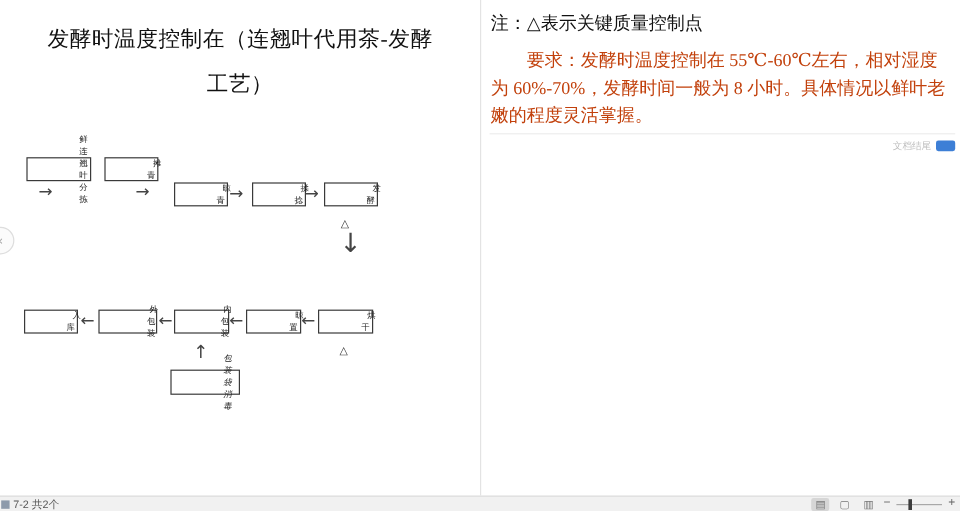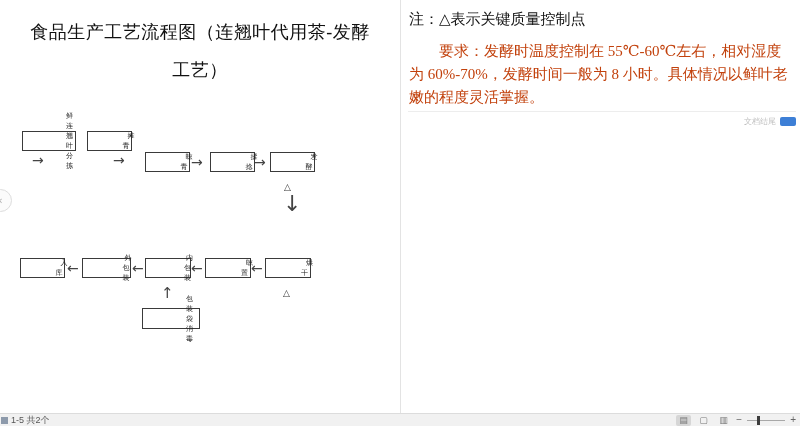--- a/index.html
+++ b/index.html
@@ -27,21 +27,21 @@
   #b-fresh   { left:22px;  top:131px; width:54px; height:20px; }
   #b-spread  { left:87px;  top:131px; width:44px; height:20px; }
   #b-air     { left:145px; top:152px; width:45px; height:20px; }
   #b-roll    { left:210px; top:152px; width:45px; height:20px; }
   #b-ferm    { left:270px; top:152px; width:42px; height:20px; }
   #b-store   { left:20px;  top:258px; width:26px; height:20px; }
   #b-outer   { left:82px;  top:258px; width:49px; height:20px; }
   #b-inner   { left:145px; top:258px; width:46px; height:20px; }
   #b-cool    { left:205px; top:258px; width:46px; height:20px; }
   #b-dry     { left:265px; top:258px; width:46px; height:20px; }
-  #b-disinf  { left:142px; top:308px; width:58px; height:21px; }
+  #b-disinf  { left:142px; top:308px; width:58px; height:21px;font-style:italic; }
 
   #ar-1 { left:32px;  top:153px; }
   #ar-2 { left:113px; top:153px; }
   #ar-3 { left:191px; top:155px; }
   #ar-4 { left:254px; top:155px; }
   #al-1 { left:67px;  top:261px; }
   #al-2 { left:132px; top:261px; }
   #al-3 { left:191px; top:261px; }
   #al-4 { left:251px; top:261px; }
   #tri-ferm { left:284px; top:182px; }
@@ -84,21 +84,21 @@
   #zoom-slider { position:relative; width:38px; height:11px; }
   #zoom-track { position:absolute; left:0; top:5px; width:38px; height:1px; background:#a8a8a8; }
   #zoom-knob  { position:absolute; left:10px; top:1px; width:3px; height:9px; background:#3c3c3c; }
 </style>
 </head>
 <body>
 
 <div id="app">
 
   <div id="page1">
-    <div class="doc-title" id="title-l1">食品生产工艺流程图（连翘叶代用茶-发酵</div>
+    <div class="doc-title" id="title-l1">发酵时温度控制在（连翘叶代用茶-发酵</div>
     <div class="doc-title" id="title-l2">工艺）</div>
 
     <div class="flow-box" id="b-fresh">鲜连翘叶分拣</div>
     <div class="flow-box sp" id="b-spread">摊青</div>
     <div class="flow-box sp" id="b-air">晾青</div>
     <div class="flow-box sp" id="b-roll">揉捻</div>
     <div class="flow-box sp" id="b-ferm">发酵</div>
     <div class="flow-box sp" id="b-store">入库</div>
     <div class="flow-box sp3" id="b-outer">外包装</div>
     <div class="flow-box sp3" id="b-inner">内包装</div>
@@ -133,21 +133,21 @@
     </div>
   </div>
 
   <div id="nav-prev">
     <span>‹</span>
   </div>
 
   <div id="statusbar">
     <div id="sb-left">
       <span id="sb-page-icon"></span>
-      <span id="sb-page-info">1-5  共2个</span>
+      <span id="sb-page-info">7-2  共2个</span>
     </div>
     <div id="sb-right">
       <span class="view-btn active">
           <span>▤</span>
         </span>
       <span class="view-btn">
           <span>▢</span>
         </span>
       <span class="view-btn">
           <span>▥</span>

